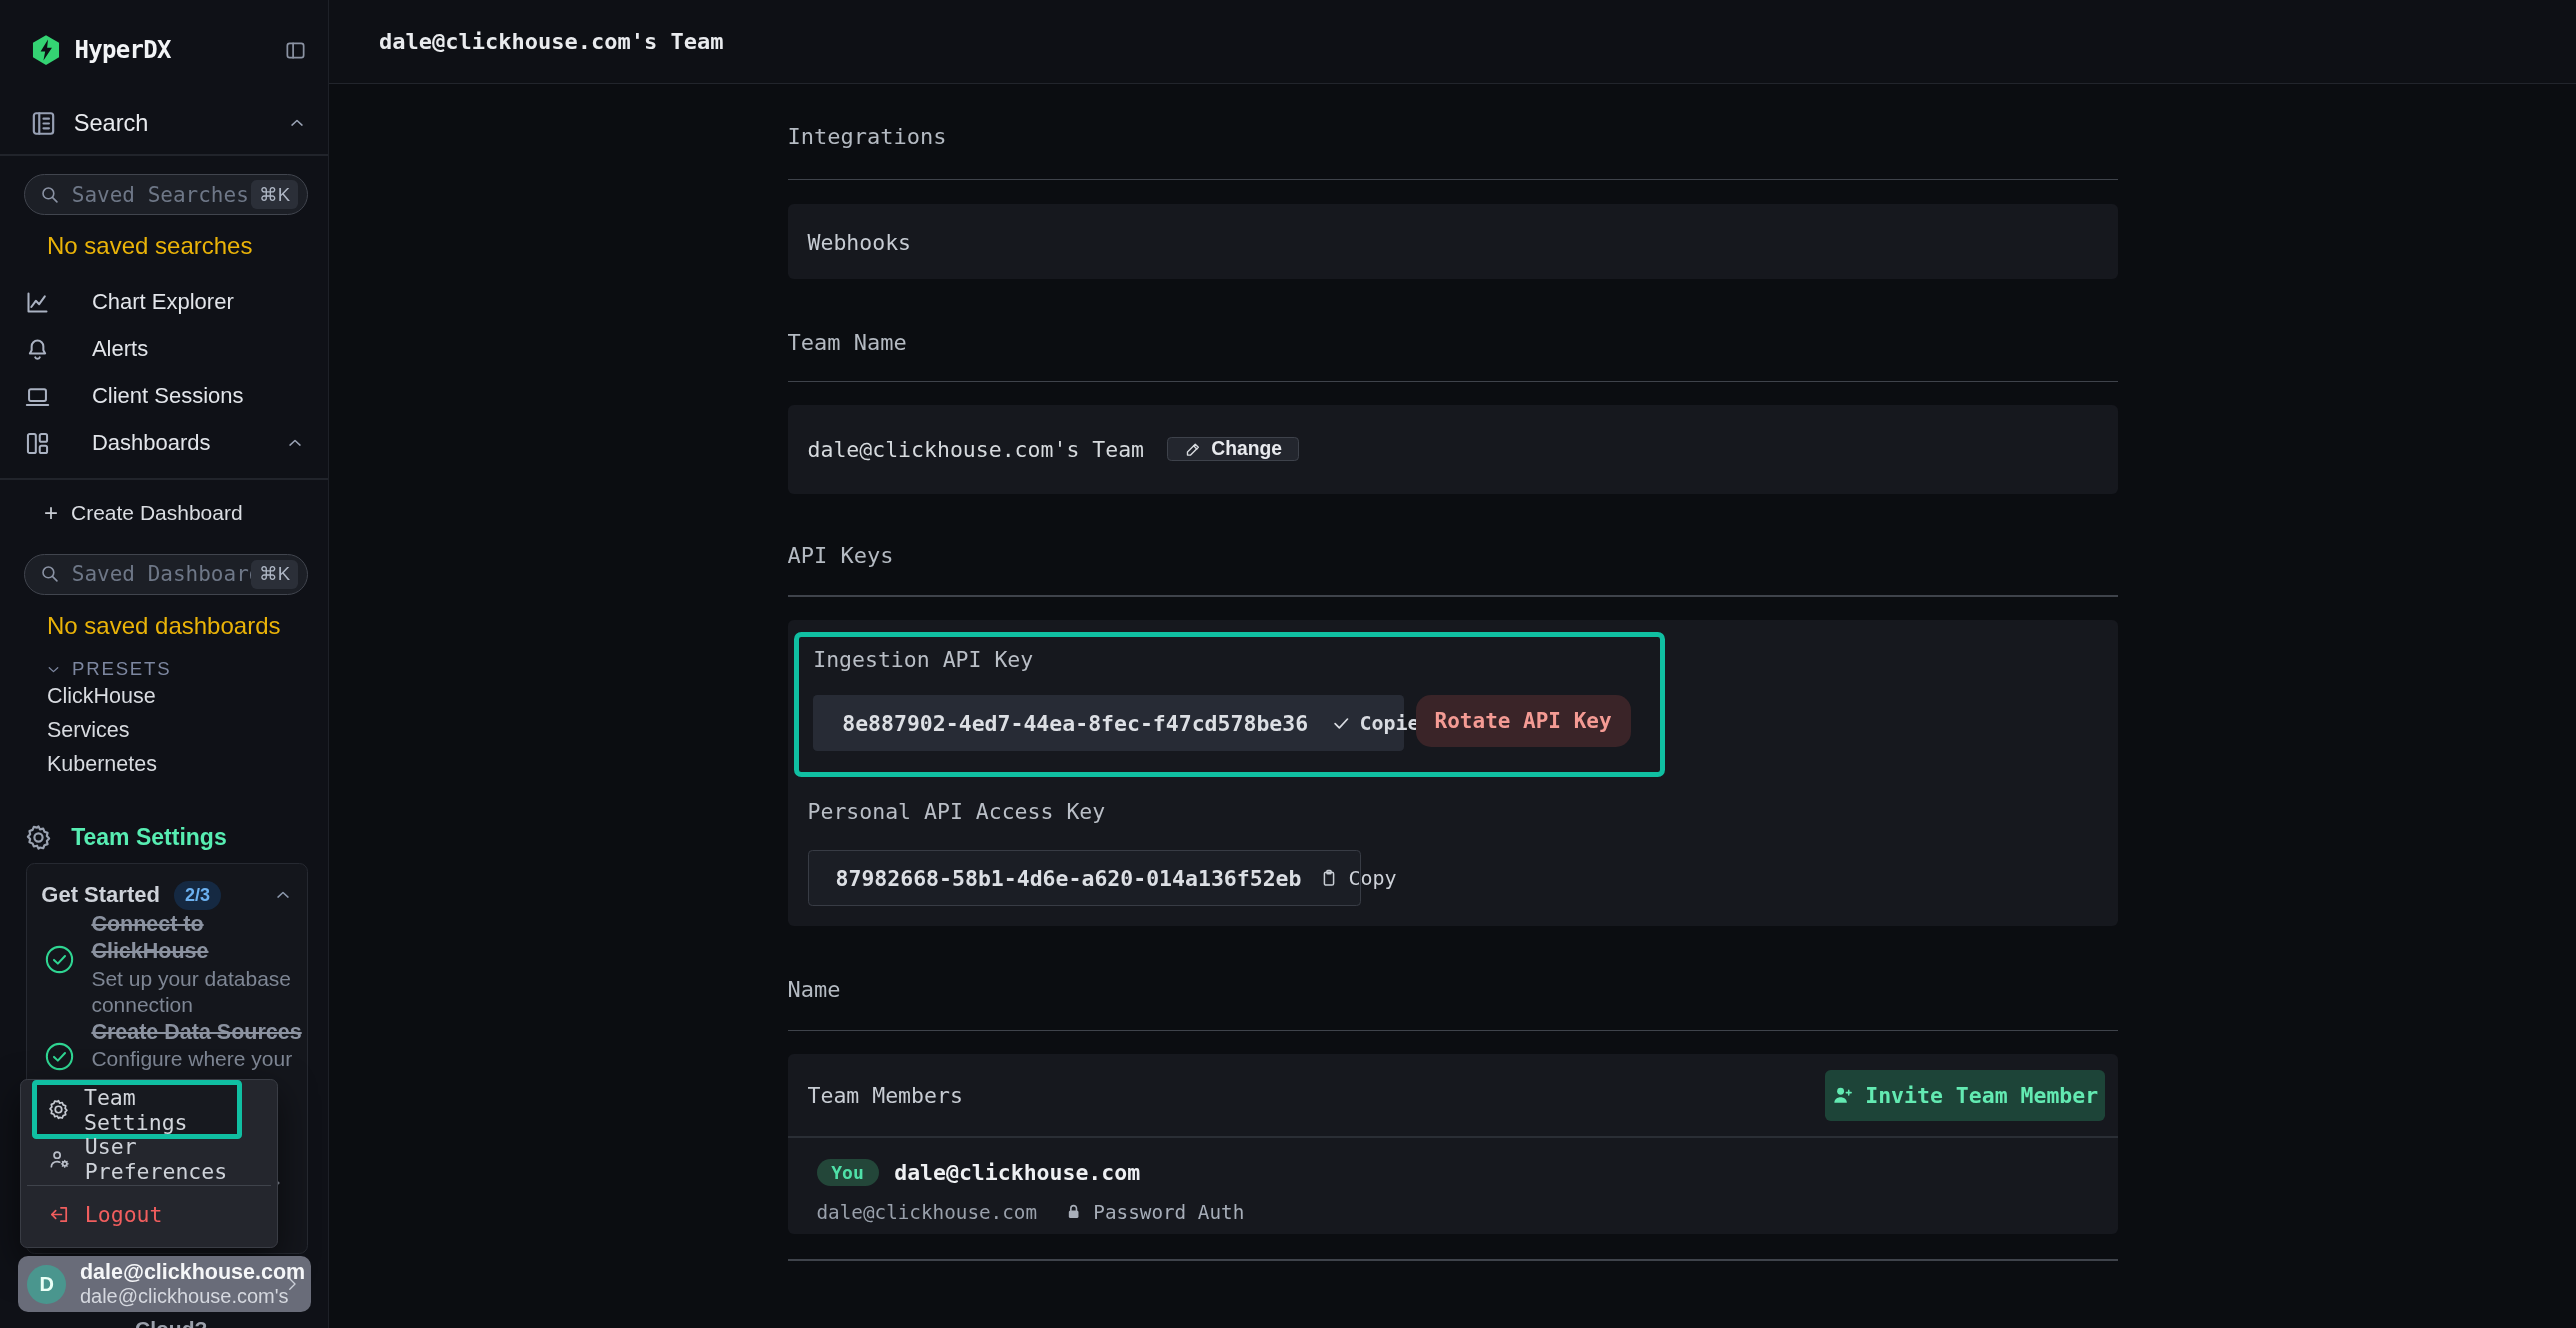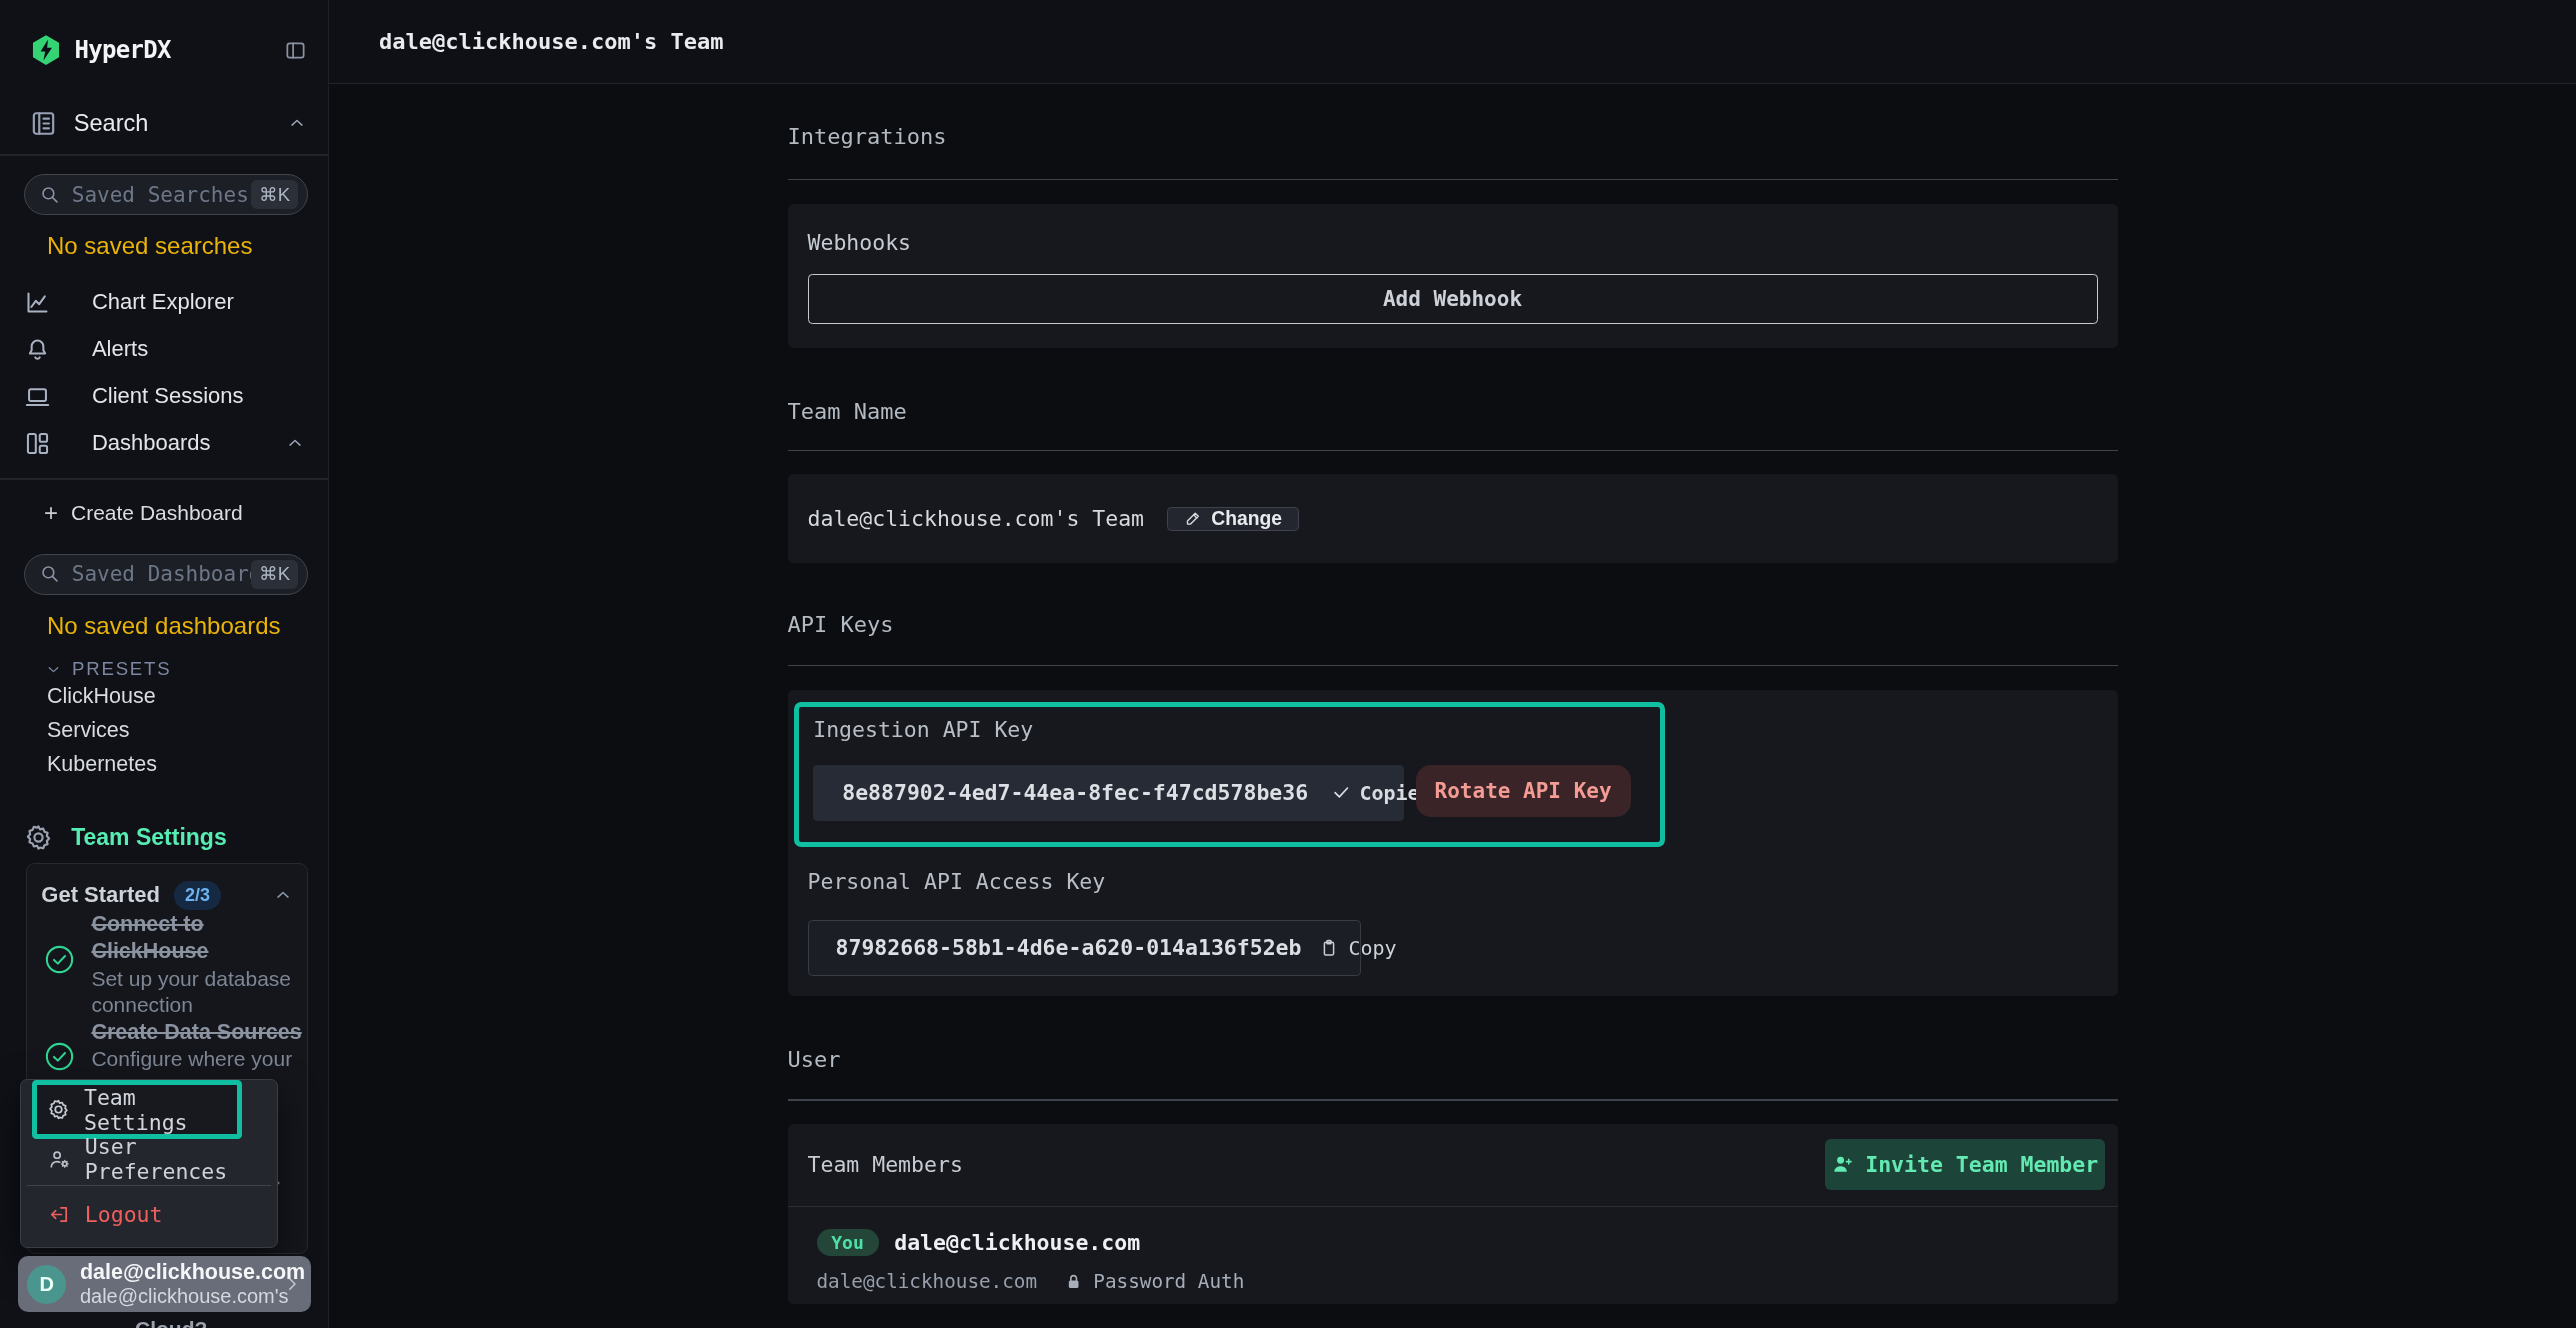--- a/index.html
+++ b/index.html
@@ -414,21 +414,20 @@
       <span class="topbar-title">dale@clickhouse.com's Team</span>
     </header>
 
     <div class="content">
       <div class="content-inner">
 
         <div class="sec-title mono first">Integrations</div>
         <div class="sec-divider" style="margin-top:29px"></div>
         <div class="card webhooks">
           <div class="card-label">Webhooks</div>
-          <div class="add-webhook-btn">Add Webhook</div>
         </div>
 
         <div class="sec-title mono" style="margin-top:51px">Team Name</div>
         <div class="sec-divider" style="margin-top:25px"></div>
         <div class="card team-name">
           <span class="team-name-value">dale@clickhouse.com's Team</span>
           <div class="change-btn">
             <svg class="ic pen" width="18.6" height="18.6" viewBox="0 0 26 26">
                 <use href="#i-pencil"></use>
               </svg>
@@ -463,21 +462,21 @@
               <span class="copy-wrap">
                 <svg class="ic" width="20" height="20" viewBox="0 0 28 28">
                     <use href="#i-clipboard"></use>
                   </svg>
                 <span class="copy-lbl">Copy</span>
               </span>
             </div>
           </div>
         </div>
 
-        <div class="sec-title mono" style="margin-top:51px">User</div>
+        <div class="sec-title mono" style="margin-top:51px">Name</div>
         <div class="sec-divider" style="margin-top:26.5px"></div>
         <div class="card team-card">
           <div class="team-card-head">
             <span class="card-label">Team Members</span>
             <div class="invite-btn">
               <svg class="ic" width="23" height="23" viewBox="0 0 32 32">
                   <use href="#i-user-plus"></use>
                 </svg>
               <span class="lbl">Invite Team Member</span>
             </div>

